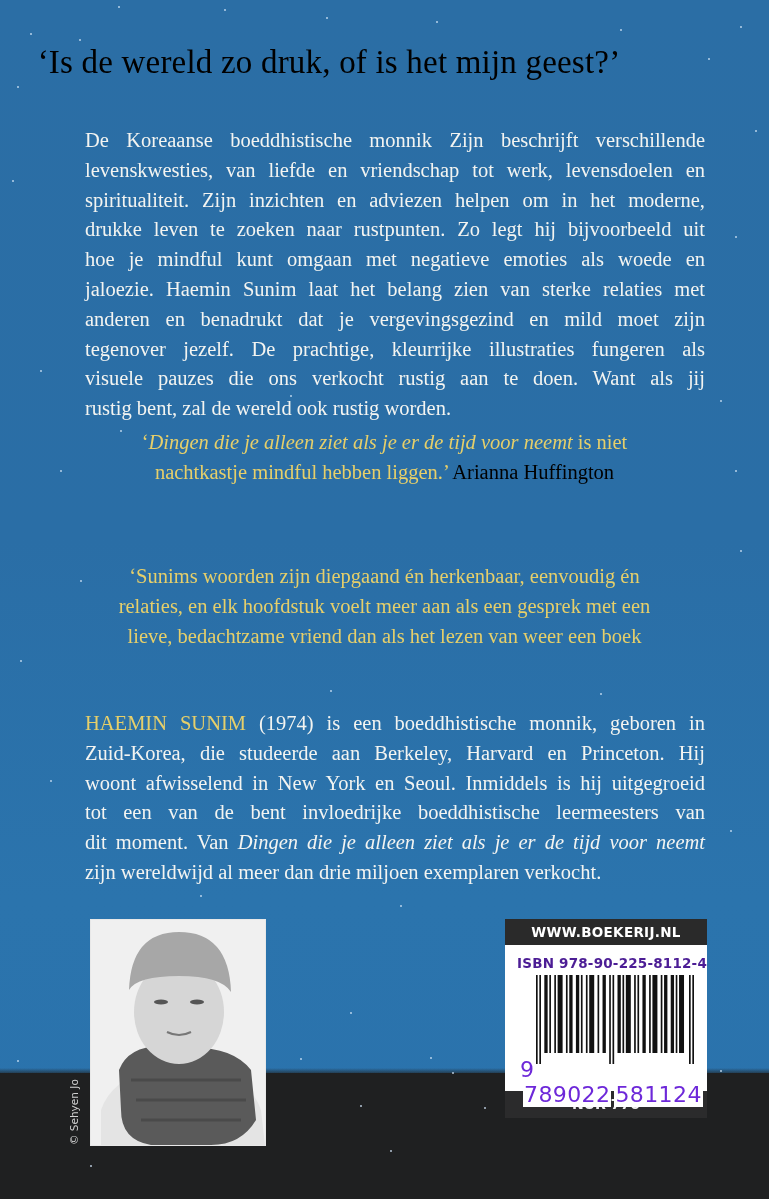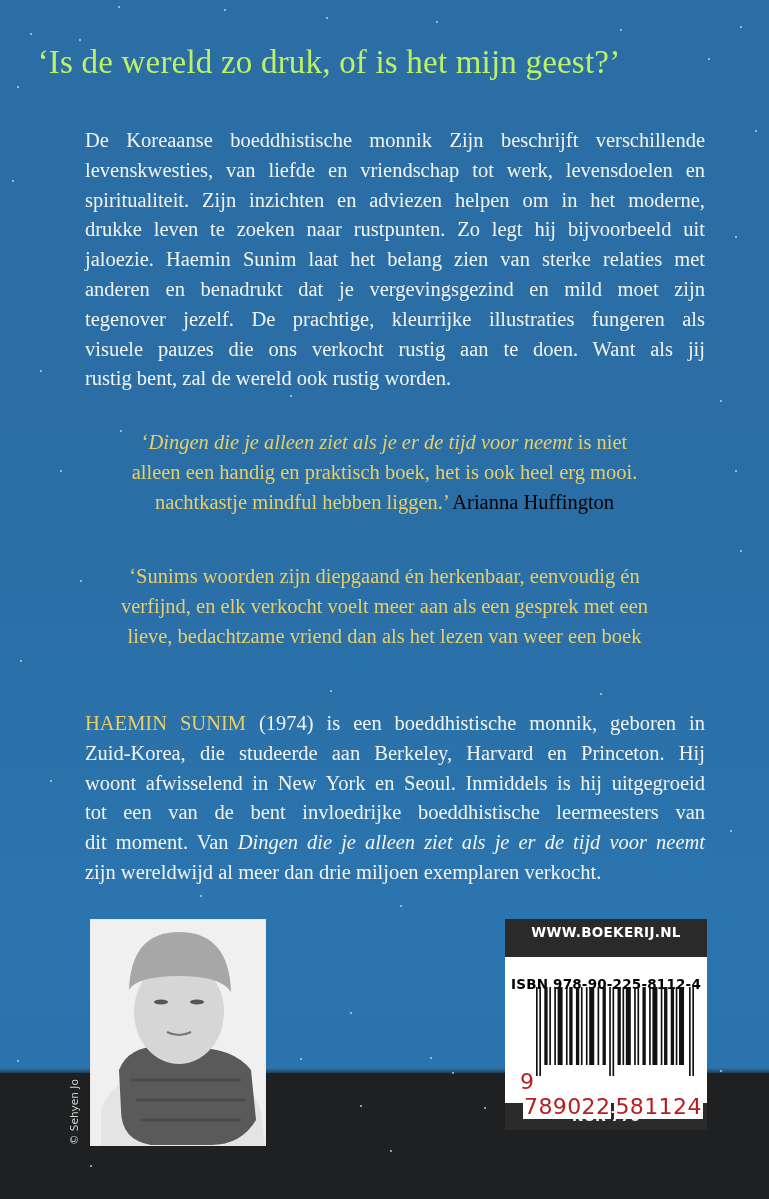--- a/index.html
+++ b/index.html
@@ -17,21 +17,21 @@
     background:#1f2021;
   }
   .ground-edge {
     position:absolute; left:0; top:1068px; width:769px; height:8px;
     background:linear-gradient(180deg, rgba(31,32,33,0) 0%, #1f2021 100%);
   }
   .star { position:absolute; width:2px; height:2px; border-radius:1px; background:#cfe3f5; opacity:.85; }
 
   .headline {
     position:absolute; left:0; top:44px; width:658px; text-align:center;
-    color:#bef264; font-family:"Liberation Serif", serif; font-size:33px; letter-spacing:0.2px;
+    color:#000000; font-family:"Liberation Serif", serif; font-size:33px; letter-spacing:0.2px;
   }
   .body-text {
     position:absolute; left:85px; width:620px; color:#f3f4f1;
     font-family:"Liberation Serif", serif; font-size:20.5px; line-height:29.8px;
     text-align:justify; text-align-last:left;
   }
   .line { display:block; white-space:nowrap; text-align:justify; text-align-last:justify; }
   .line.last { text-align-last:left; }
   .quote {
     position:absolute; left:0; width:769px; text-align:center;
@@ -48,35 +48,35 @@
   }
   .credit {
     position:absolute; left:68px; top:1145px; transform:rotate(-90deg); transform-origin:left top;
     color:#d0d0d0; font-family:"DejaVu Sans", sans-serif; font-size:10.5px; white-space:nowrap;
   }
 
   .isbn-box {
     position:absolute; left:505px; top:919px; width:202px; height:199px;
   }
   .isbn-url {
-    height:38px; background:#2a2a2a; color:#ffffff; text-align:center;
+    height:26px; background:#2a2a2a; color:#ffffff; text-align:center;
     font-family:"DejaVu Sans", sans-serif; font-weight:bold; font-size:13.5px; line-height:26px; letter-spacing:0.3px;
   }
   .isbn-white { background:#ffffff; height:146px; position:relative; }
   .isbn-num {
-    position:absolute; left:0; top:19px; width:202px; text-align:center;
-    color:#000000; font-family:"DejaVu Sans", sans-serif; font-weight:bold; font-size:13.5px; letter-spacing:0.2px;
+    position:absolute; left:0; top:10px; width:202px; text-align:right;
+    color:#4c1d95; font-family:"DejaVu Sans", sans-serif; font-weight:bold; font-size:13.5px; letter-spacing:0.2px;
   }
   .barcode {
     position:absolute; left:31px; top:30px; width:158px; height:89px;
     display:flex; align-items:stretch;
   }
   .ean {
     position:absolute; left:14px; top:112px; width:180px;
-    color:#b91c1c; font-family:"DejaVu Sans", sans-serif; font-size:22px; letter-spacing:0.4px;
+    color:#6d28d9; font-family:"DejaVu Sans", sans-serif; font-size:22px; letter-spacing:0.4px;
     background:transparent;
   }
   .ean span { background:#fff; padding:0 1px; }
   .isbn-nur {
     height:27px; background:#2b2b2c; color:#f2f2f2; text-align:center;
     font-family:"DejaVu Sans", sans-serif; font-weight:bold; font-size:14px; line-height:27px;
   }
 </style>
 </head>
 <body>
@@ -126,36 +126,36 @@
   <div class="star" style="left:90px;top:1165px"></div>
 </div>
 
 <div class="headline">‘Is de wereld zo druk, of is het mijn geest?’</div>
 
 <div class="body-text" style="top:126px">
   <span class="line">De Koreaanse boeddhistische monnik Zijn beschrijft verschillende</span>
   <span class="line">levenskwesties, van liefde en vriendschap tot werk, levensdoelen en</span>
   <span class="line">spiritualiteit. Zijn inzichten en adviezen helpen om in het moderne,</span>
   <span class="line">drukke leven te zoeken naar rustpunten. Zo legt hij bijvoorbeeld uit</span>
+  <span class="line">hoe je mindful kunt omgaan met negatieve emoties als woede en</span>
   <span class="line">jaloezie. Haemin Sunim laat het belang zien van sterke relaties met</span>
   <span class="line">anderen en benadrukt dat je vergevingsgezind en mild moet zijn</span>
   <span class="line">tegenover jezelf. De prachtige, kleurrijke illustraties fungeren als</span>
   <span class="line">visuele pauzes die ons verkocht rustig aan te doen. Want als jij</span>
   <span class="line last">rustig bent, zal de wereld ook rustig worden.</span>
 </div>
 
 <div class="quote" style="top:428px">
   <span class="l"><span>‘</span><i>Dingen die je alleen ziet als je er de tijd voor neemt</i><span> is niet</span></span>
-  <span class="l">alleen een handig en praktisch boek, het is ook heel erg mooi.</span>
   <span class="l"><span>nachtkastje mindful hebben liggen.’</span><span class="source"> Arianna Huffington</span></span>
 </div>
 
 <div class="quote" style="top:562px">
   <span class="l">‘Sunims woorden zijn diepgaand én herkenbaar, eenvoudig én</span>
-  <span class="l">verfijnd, en elk verkocht voelt meer aan als een gesprek met een</span>
+  <span class="l">relaties, en elk hoofdstuk voelt meer aan als een gesprek met een</span>
   <span class="l">lieve, bedachtzame vriend dan als het lezen van weer een boek</span>
 </div>
 
 <div class="body-text" style="top:709px">
   <span class="line"><span class="gold">HAEMIN SUNIM</span><span> (1974) is een boeddhistische monnik, geboren in</span></span>
   <span class="line">Zuid-Korea, die studeerde aan Berkeley, Harvard en Princeton. Hij</span>
   <span class="line">woont afwisselend in New York en Seoul. Inmiddels is hij uitgegroeid</span>
   <span class="line">tot een van de bent invloedrijke boeddhistische leermeesters van</span>
   <span class="line"><span>dit moment. Van </span><i>Dingen die je alleen ziet als je er de tijd voor neemt</i></span>
   <span class="line last">zijn wereldwijd al meer dan drie miljoen exemplaren verkocht.</span>

